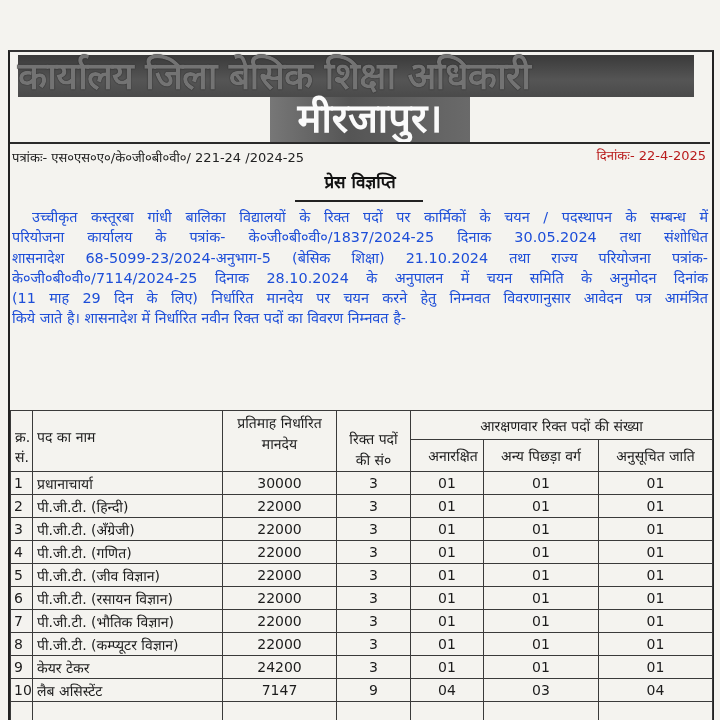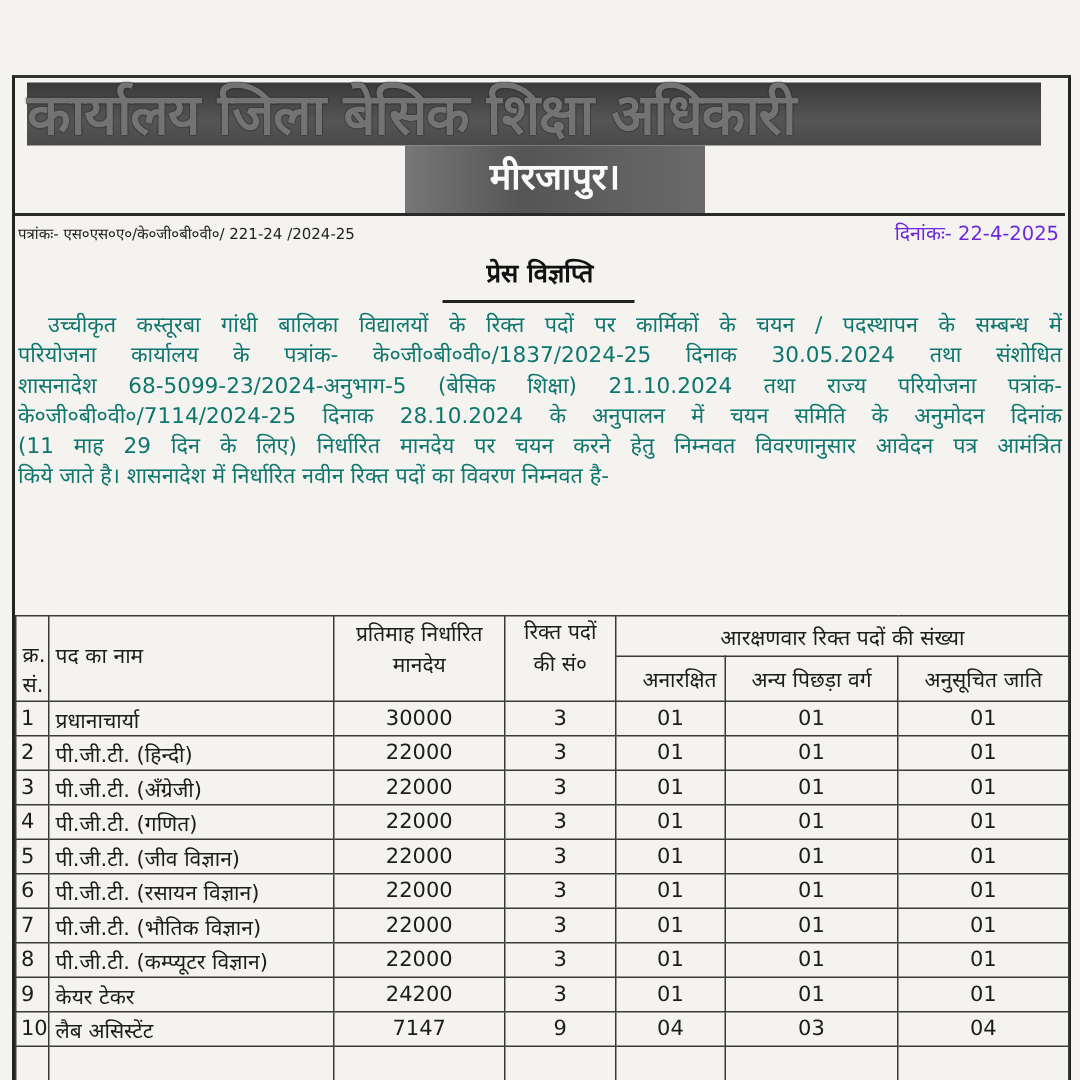--- a/index.html
+++ b/index.html
@@ -29,39 +29,39 @@
     .title1 {
       position: absolute; left: 18px; top: 53px; width: 676px; 
       font-family: "DejaVu Sans", sans-serif; font-weight: bold;
       font-size: 38px; letter-spacing: -1px; color: #737373;
       line-height: 46px;
       text-shadow: 0 0 1px #000;
     }
     .title2 {
       position: absolute; left: 270px; top: 95px; width: 200px; text-align: center;
       font-family: "DejaVu Sans", sans-serif; font-weight: bold;
-      font-size: 24px; color: #fafafa; line-height: 46px;
+      font-size: 40px; color: #fafafa; line-height: 46px;
     }
     .hline { position: absolute; left: 10px; width: 700px; height: 2px; background: #2a2a2a; }
     .ref {
-      position: absolute; left: 12px; top: 148px; font-size: 10px; color: #222;
+      position: absolute; left: 12px; top: 148px; font-size: 13px; color: #222;
     }
     .date {
-      position: absolute; right: 14px; top: 146px; font-size: 13px; color: #6d28d9;
+      position: absolute; right: 14px; top: 146px; font-size: 13px; color: #b91c1c;
     }
     .press {
       position: absolute; left: 0; width: 720px; top: 170px; text-align: center;
       font-size: 17px; font-weight: bold; color: #111;
     }
     .press-underline {
       position: absolute; left: 295px; top: 200px; width: 128px; height: 2px; background: #222;
     }
     .para {
       position: absolute; left: 12px; top: 207px; width: 696px;
-      font-size: 14.4px; line-height: 20.3px; color: #0f766e;
+      font-size: 14.4px; line-height: 20.3px; color: #1d4ed8;
       text-align: justify;
     }
     .para .line { display: block; white-space: nowrap; text-align: justify; text-align-last: justify; }
     .para .line.first { text-indent: 20px; }
     .para .line.last { text-align-last: left; }
 
     table.vac {
       position: absolute; left: 10px; top: 410px; width: 702px;
       border-collapse: collapse; font-size: 14px; color: #1c1c1c;
       table-layout: fixed;
@@ -112,21 +112,21 @@
       <col style="width:74px">
       <col style="width:73px">
       <col style="width:115px">
       <col style="width:114px">
     </colgroup>
     <thead>
       <tr class="hdr-top">
         <th rowspan="2" class="left" style="white-space:normal;line-height:20px;">क्र. सं.</th>
         <th rowspan="2" class="left">पद का नाम</th>
         <th rowspan="2" style="white-space:normal;line-height:21px;vertical-align:top;padding-top:2px;margin-left:12px;">प्रतिमाह निर्धारित मानदेय</th>
-        <th rowspan="2" style="white-space:normal;line-height:21px;vertical-align:top;padding-top:1px;">रिक्त पदों की सं०</th>
+        <th rowspan="2" style="white-space:normal;line-height:21px;vertical-align:top;padding-top:18px;">रिक्त पदों की सं०</th>
         <th colspan="3">आरक्षणवार रिक्त पदों की संख्या</th>
       </tr>
       <tr>
         <th style="height:24px;padding-left:16px;">अनारक्षित</th>
         <th>अन्य पिछड़ा वर्ग</th>
         <th>अनुसूचित जाति</th>
       </tr>
     </thead>
     <tbody id="tbody">
         <tr>

